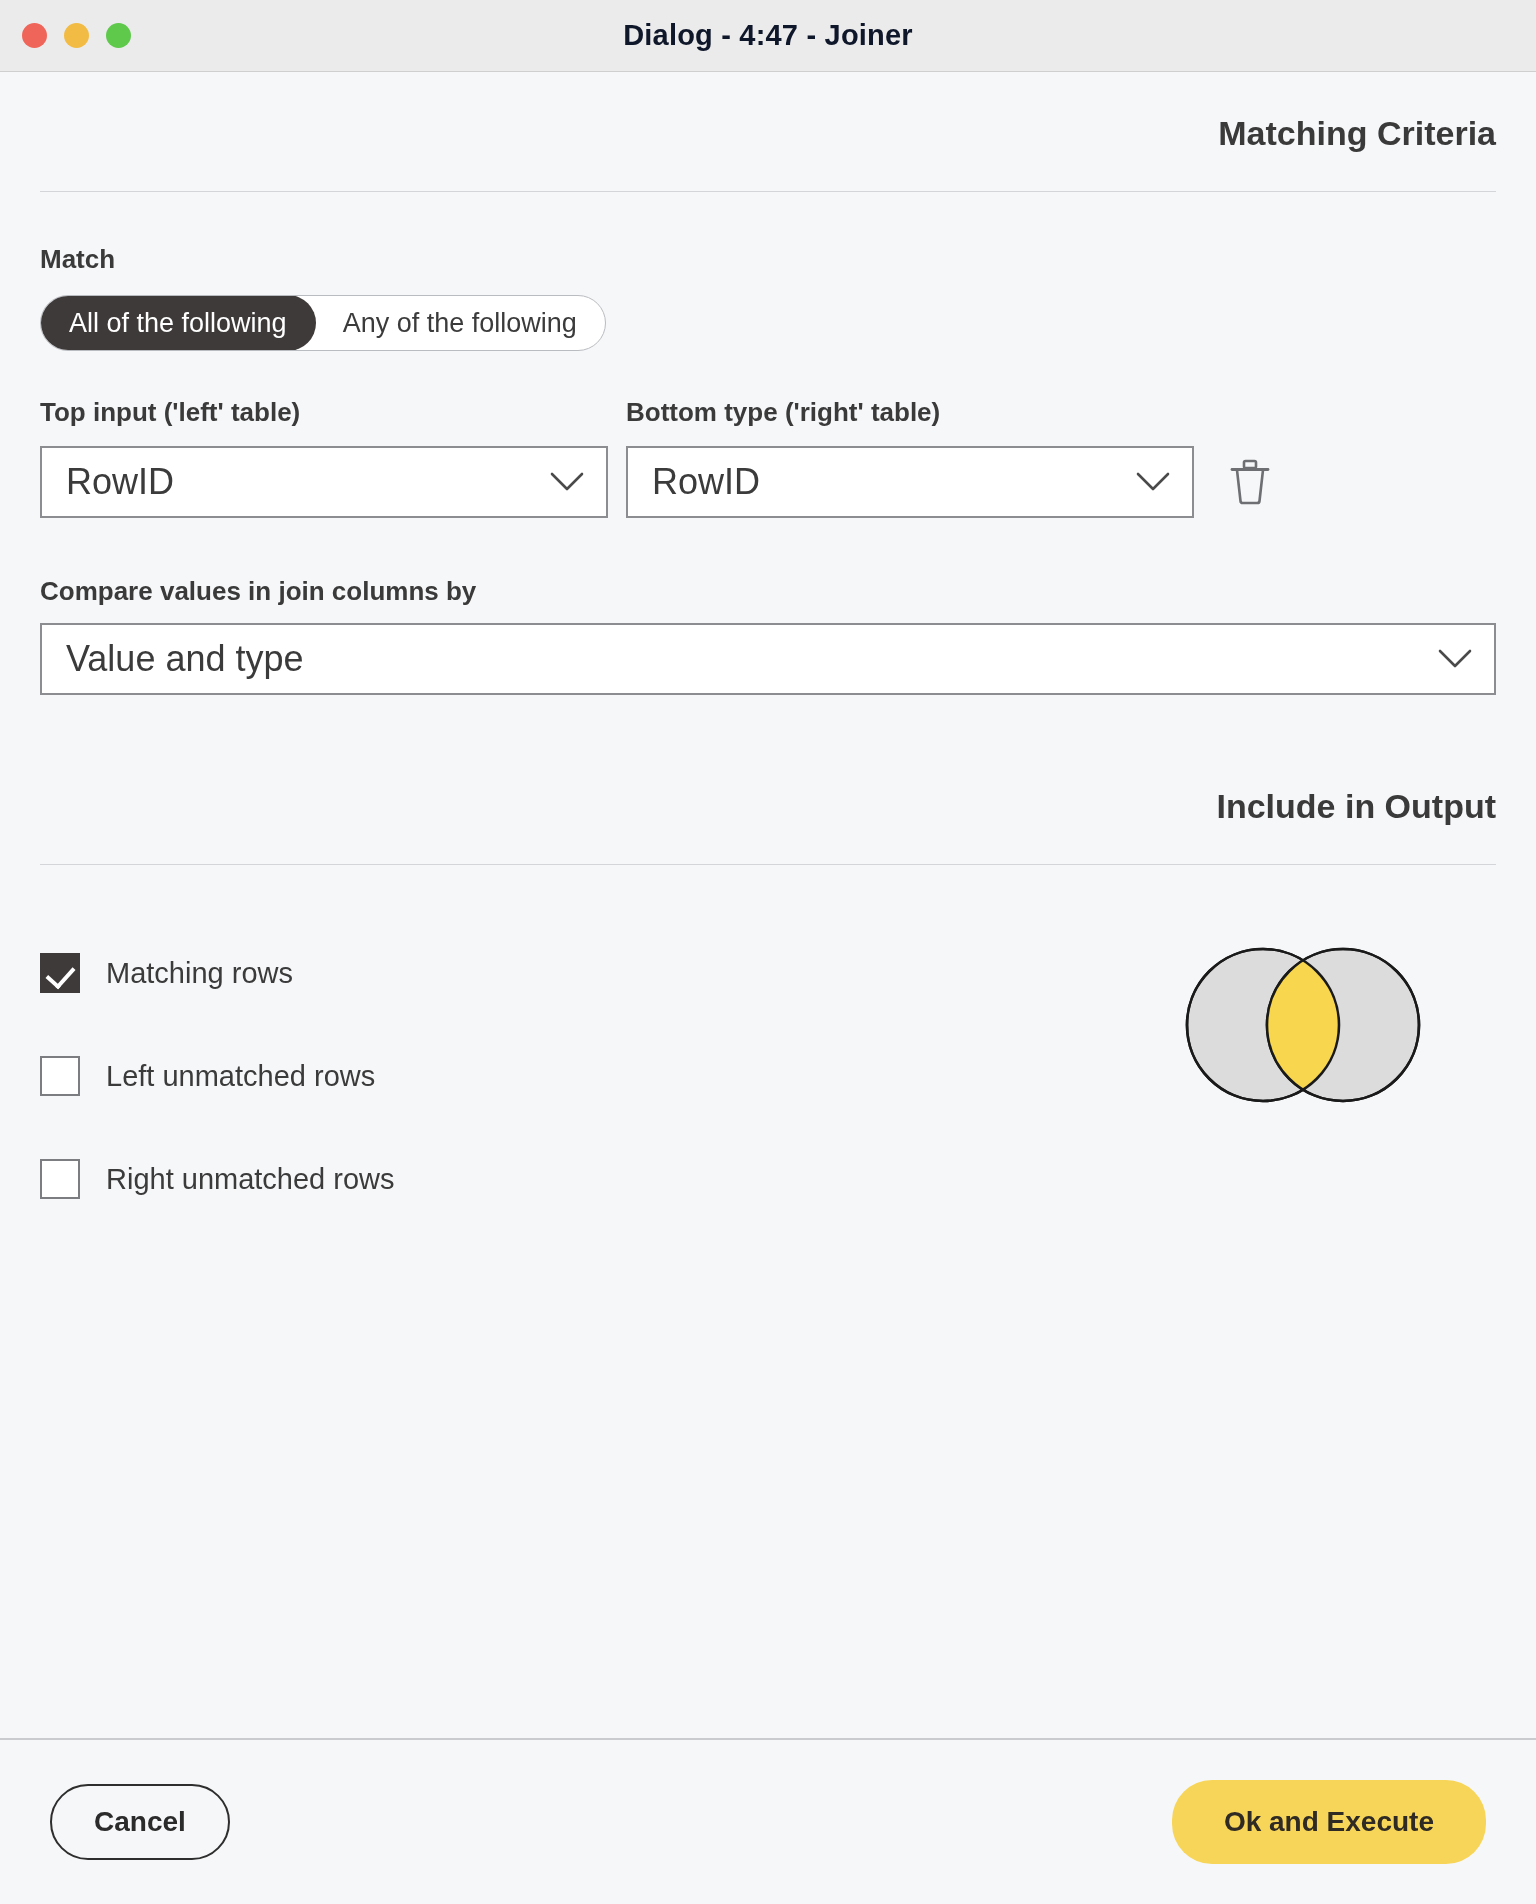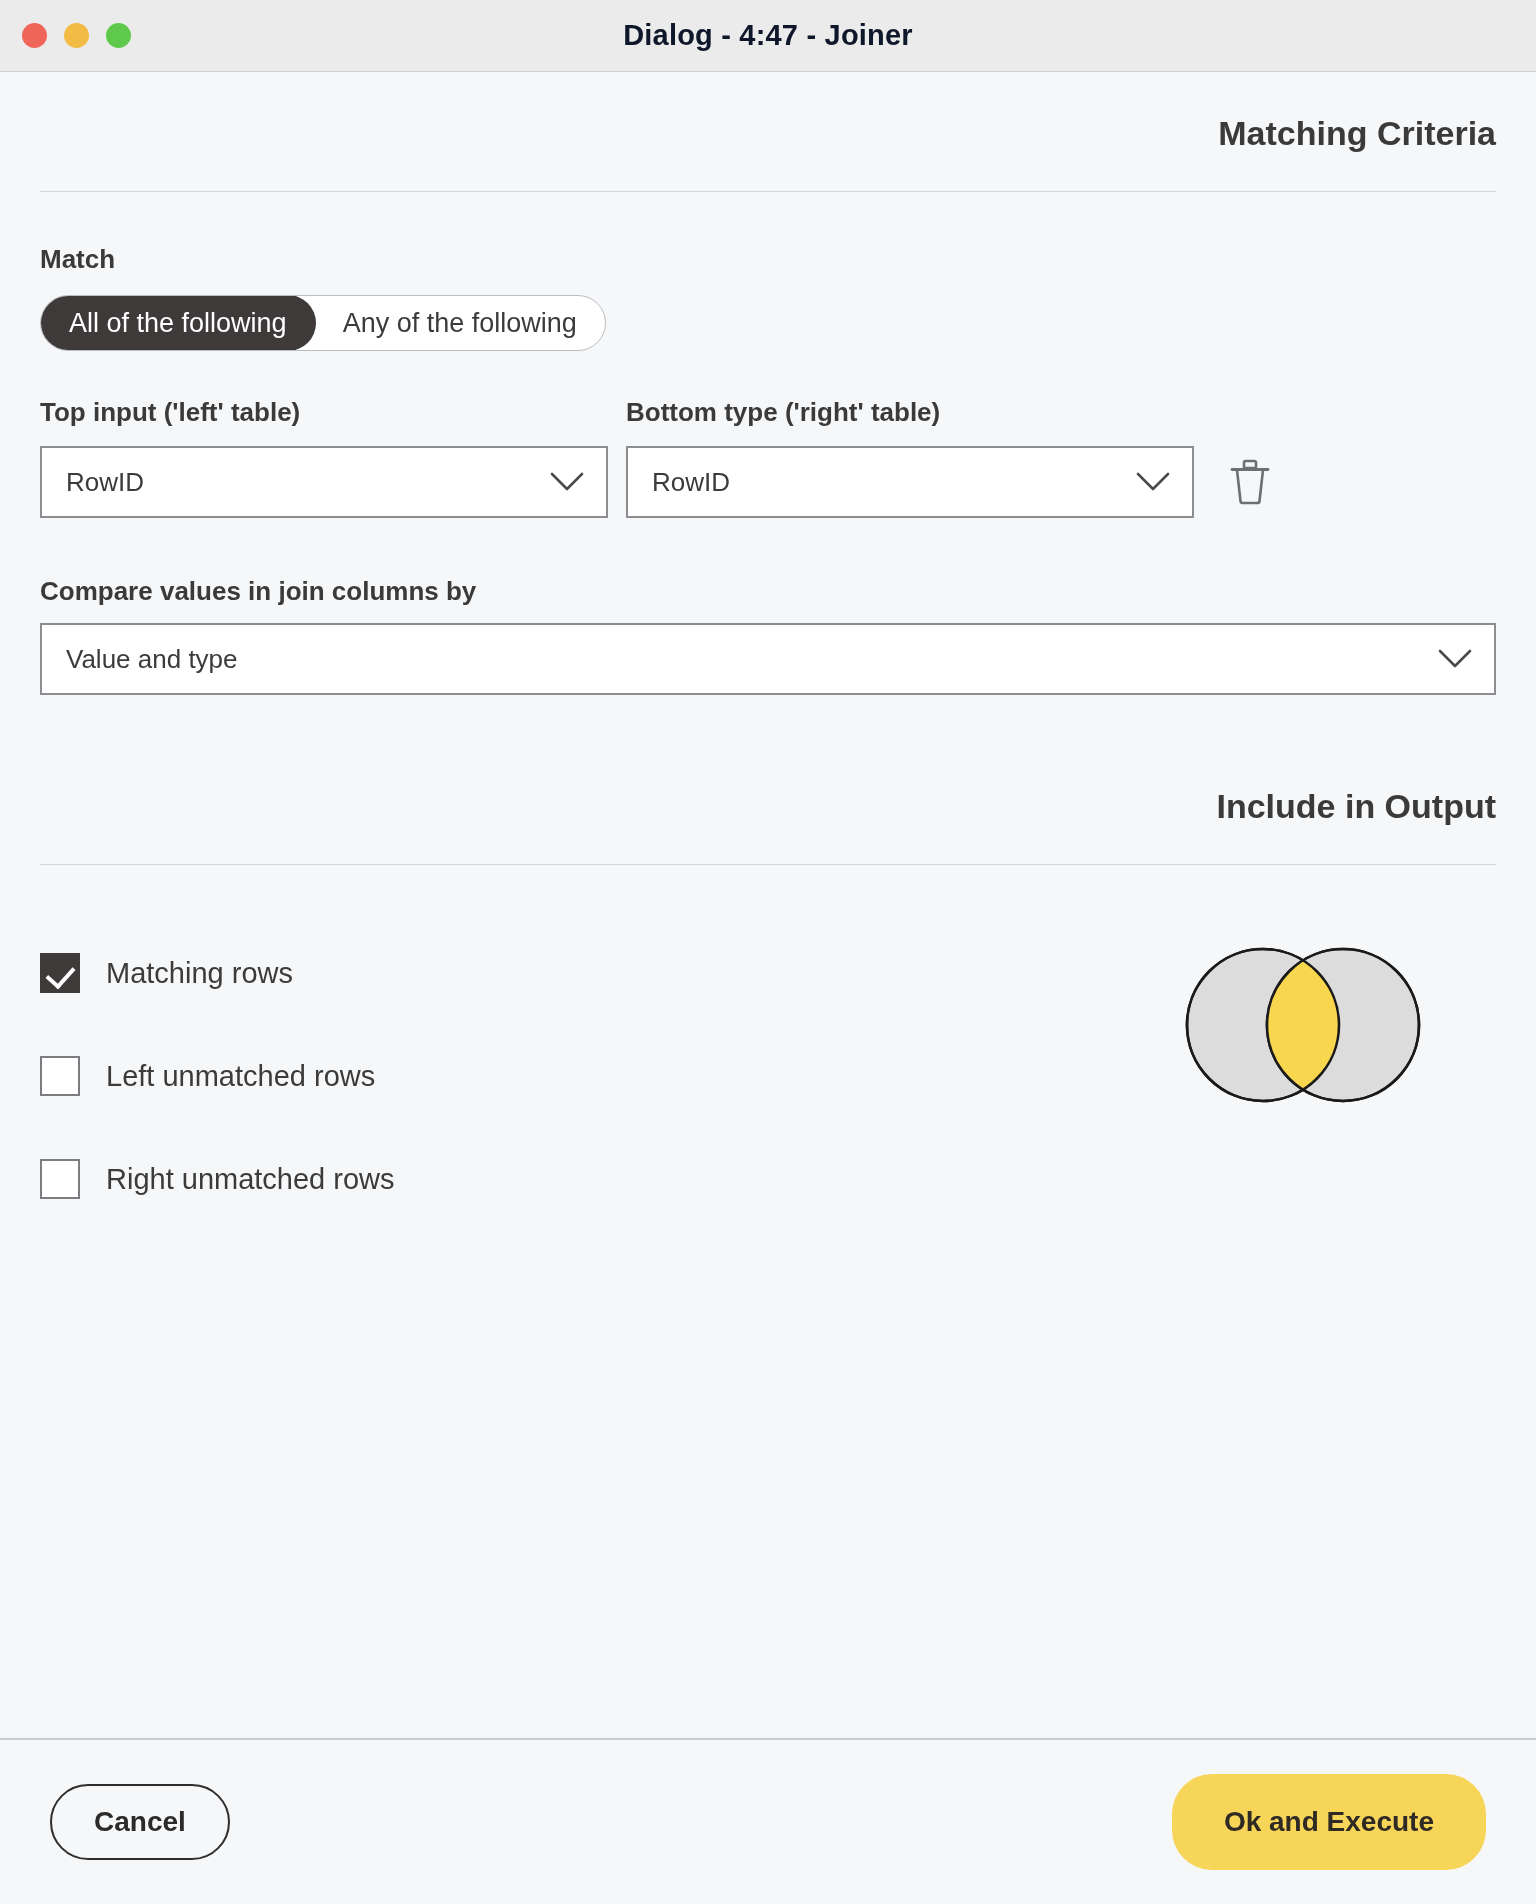--- a/index.html
+++ b/index.html
@@ -130,21 +130,21 @@
   .crit-row .gap { width: 18px; }
 
   .select {
     position: relative;
     height: 72px;
     background: #ffffff;
     border: 2px solid #8b8d90;
     display: flex;
     align-items: center;
     padding: 0 56px 0 24px;
-    font-size: 26px;
+    font-size: 36px;
     color: #3b3b3b;
     cursor: pointer;
   }
   .select.narrow { width: 568px; }
   .select.wide   { width: 1456px; }
 
   .chev {
     position: absolute;
     right: 22px;
     top: 50%;
@@ -262,21 +262,21 @@
     justify-content: center;
   }
   .btn-cancel {
     height: 76px;
     padding: 0 42px;
     border: 2px solid #2e2e2e;
     background: transparent;
     color: #2b2b2b;
   }
   .btn-primary {
-    height: 96px;
+    height: 84px;
     padding: 0 52px;
     border: none;
     background: #f7d558;
     color: #2f2a24;
   }
 </style>
 </head>
 <body>
 
 <div class="window">

